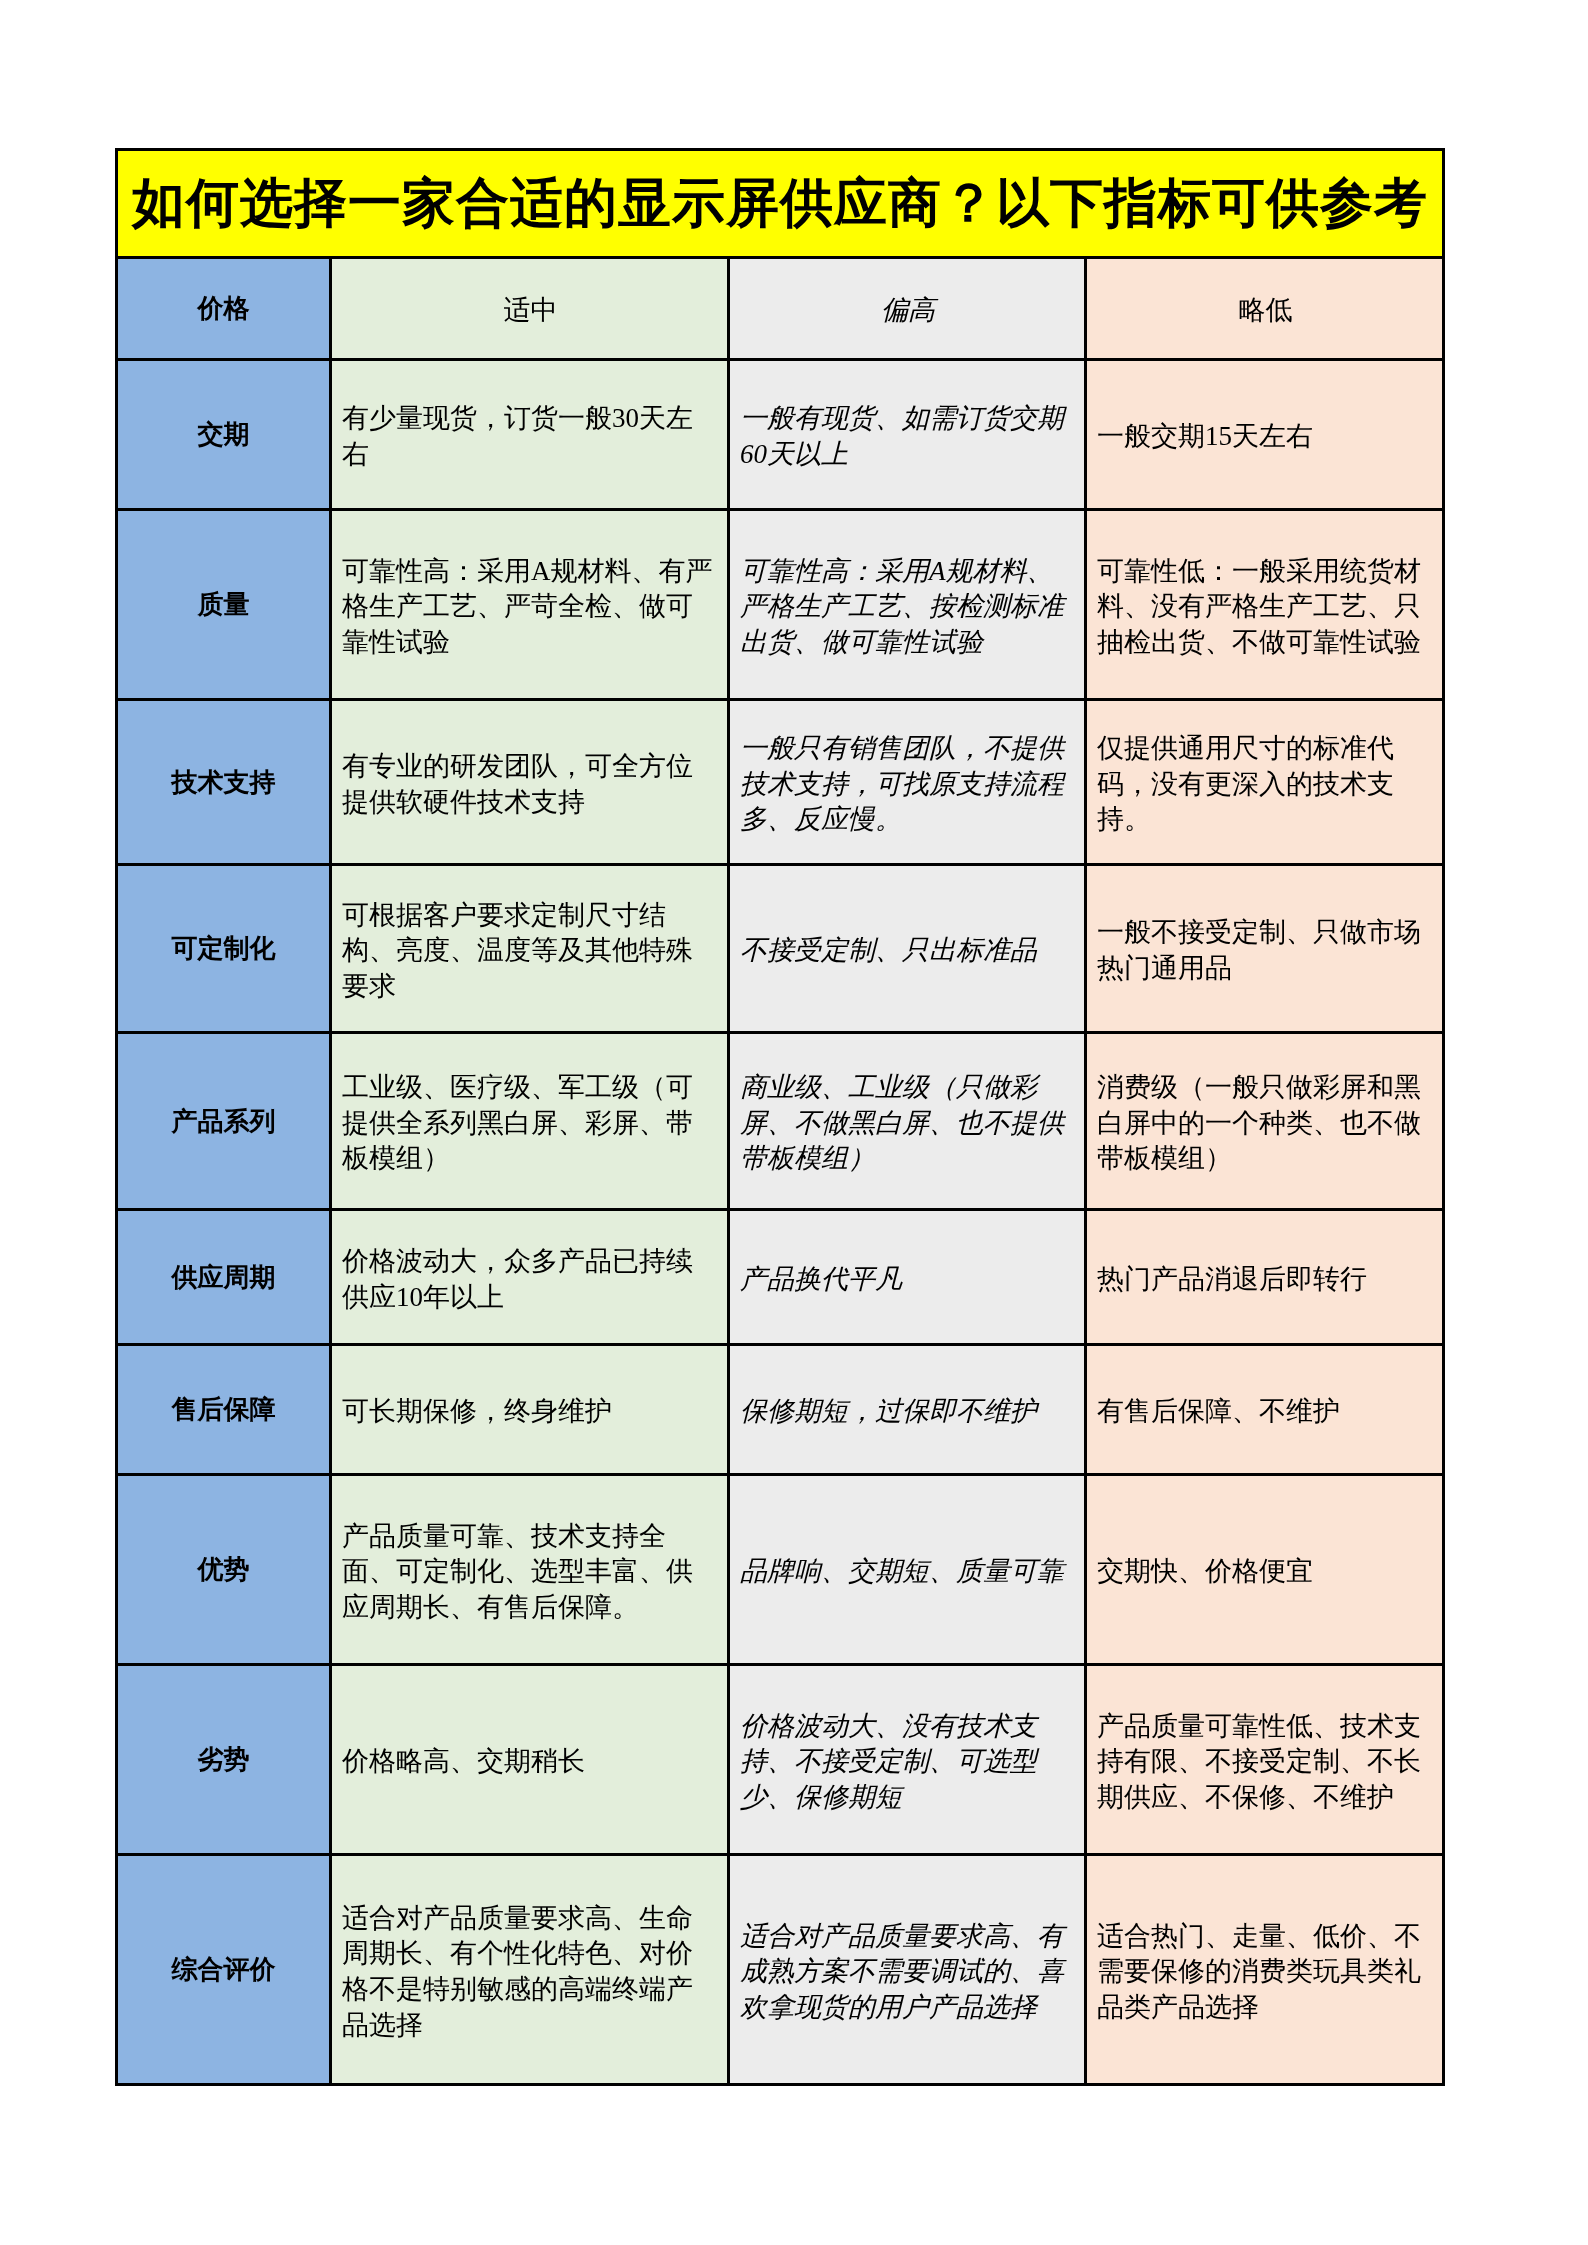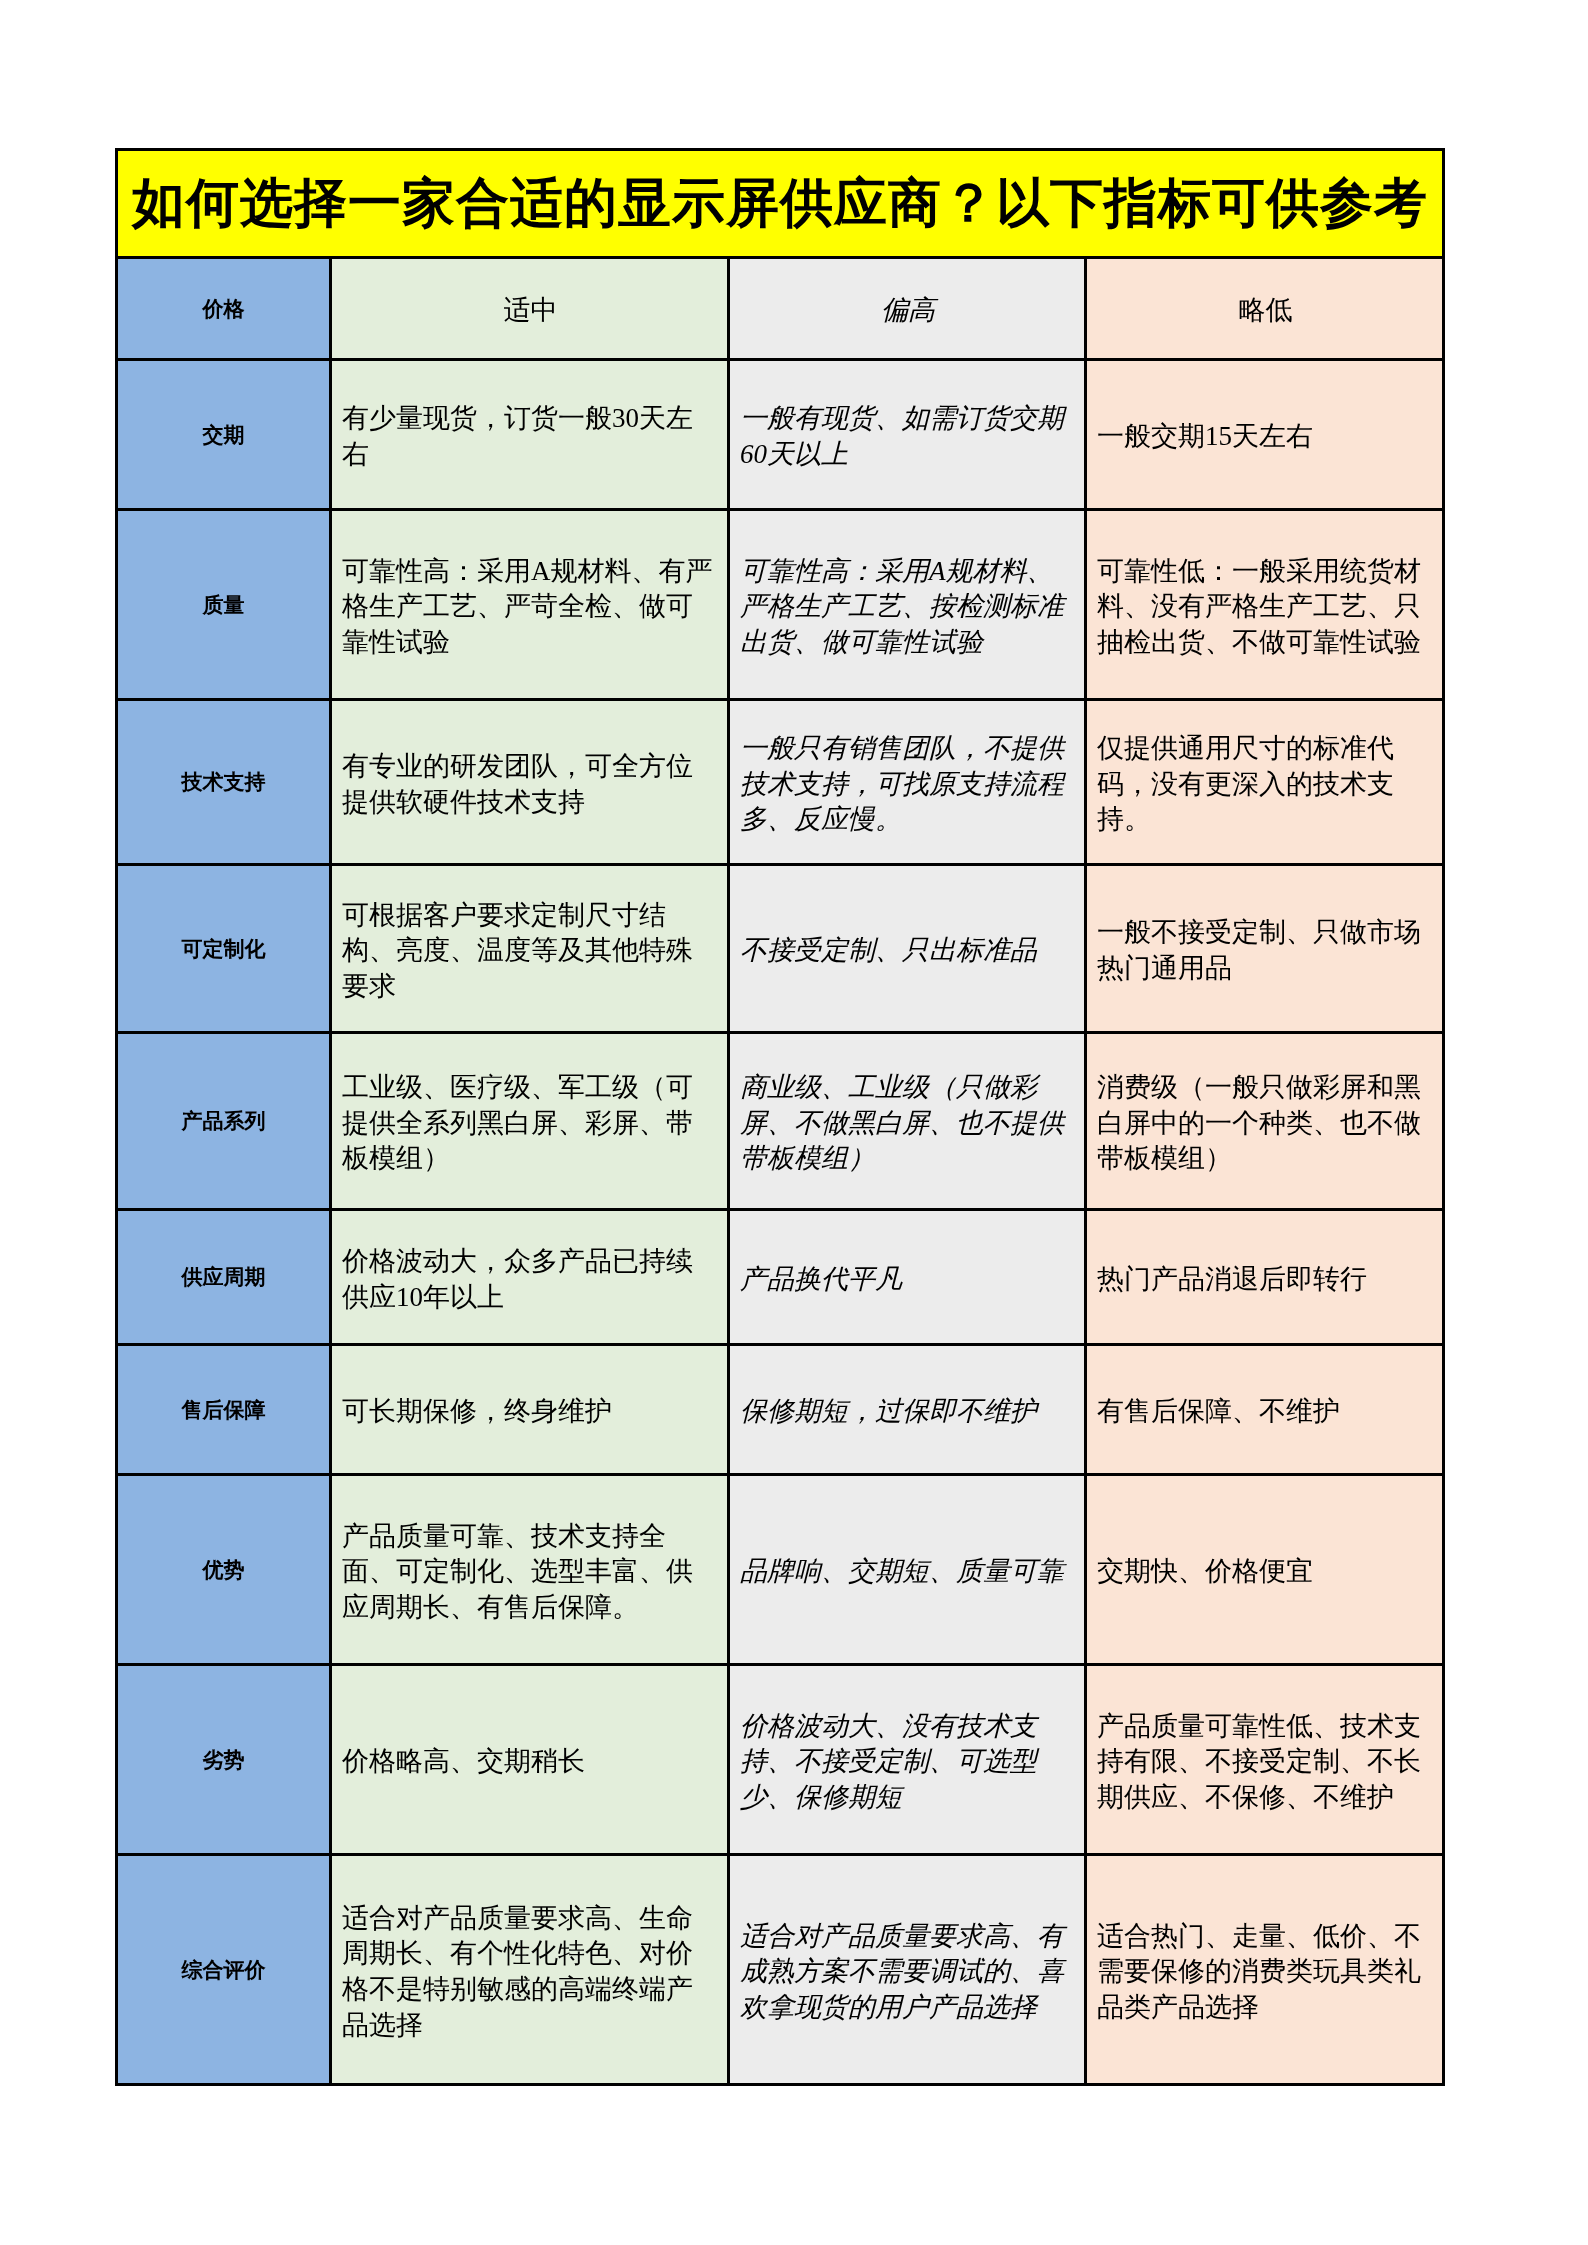--- a/index.html
+++ b/index.html
@@ -40,21 +40,21 @@
   .corner-inner{display:flex;align-items:center;justify-content:center;gap:2px;}
   .corner-inner .axis-lo{align-self:flex-end;padding-bottom:6px;}
   .corner-inner .axis-hi{align-self:flex-start;padding-top:8px;}
   .head-row th{height:74px;font-size:32px;font-weight:bold;text-align:center;
     font-family:"Liberation Sans",sans-serif;}
   .head-green{background:var(--head-green,#a9c18d);}
   .head-gray{background:var(--head-gray,#c9c9c9);}
   .head-orange{background:var(--head-orange,#eca87c);}
   th.rowlabel{
     background:var(--label-blue,#8db4e2);
-    font-size:21px;font-weight:bold;color:#000;
+    font-size:26px;font-weight:bold;color:#000;
     text-align:center;padding:4px;
     font-family:"Liberation Sans",sans-serif;
   }
   td.cell{
     font-family:"Liberation Serif","DejaVu Serif",serif;
     font-size:27px;line-height:1.32;color:#000;
     padding:6px 8px 1px 10px;
     text-align:left;
   }
   td.cell-green{background:var(--body-green,#e3eedb);}

